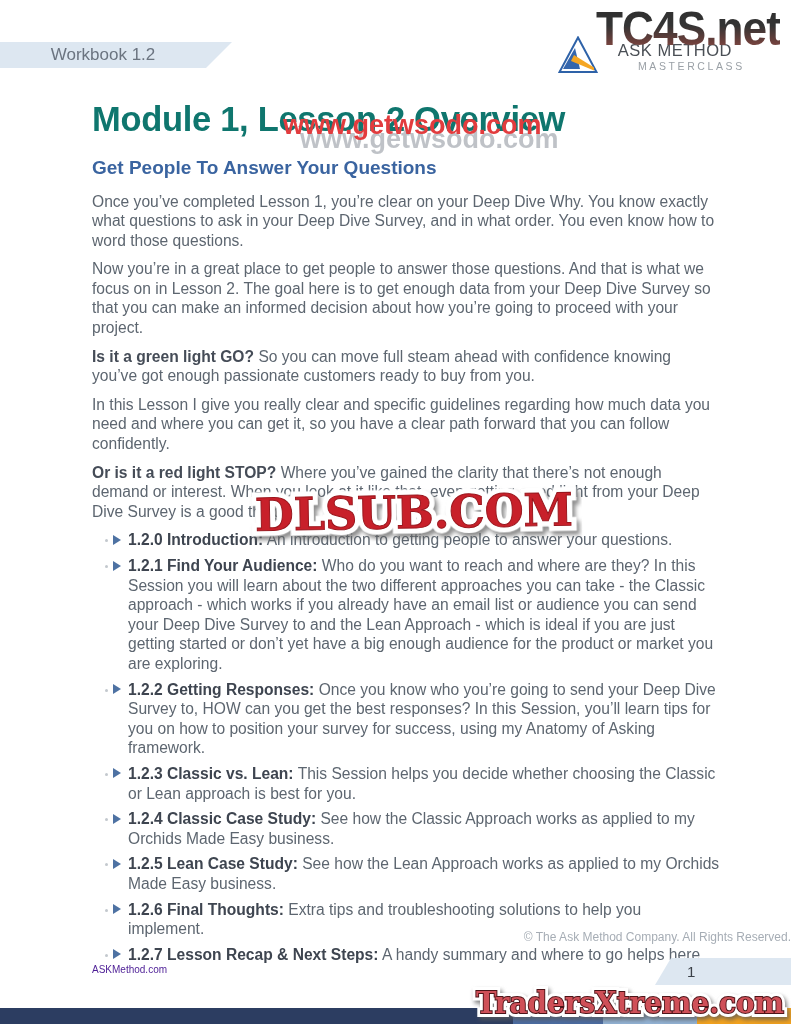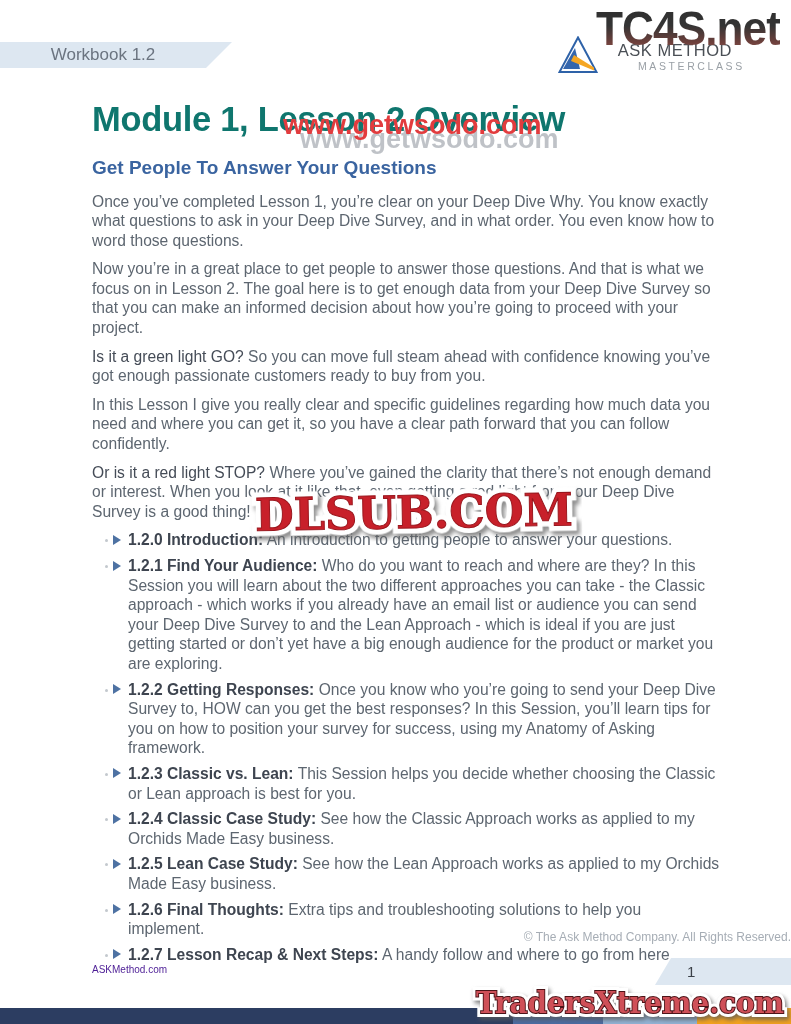--- a/index.html
+++ b/index.html
@@ -18,21 +18,21 @@
   .tc4s{position:absolute;top:1px;left:596px;font-size:48px;font-weight:bold;letter-spacing:-1px;
         transform:scaleX(.92);transform-origin:left top;white-space:nowrap;
         background:linear-gradient(180deg,#2e2e2e 0%,#343434 45%,#6d403c 75%,#9a5e55 100%);
         -webkit-background-clip:text;background-clip:text;color:transparent;z-index:6;}
 
   
   .content{position:absolute;left:92px;top:96px;width:628px;}
   .page-title{margin:4px 0 0 0;font-size:34.5px;font-weight:bold;color:#0f766e;letter-spacing:-.3px;line-height:1.15;}
   .page-subtitle{margin:17px 0 13px 0;font-size:19px;font-weight:bold;color:#3a64a0;line-height:1.15;}
   .para{margin:0 0 9px 0;font-size:15.6px;line-height:19.6px;color:#5d6670;}
-  .lead{font-weight:normal;color:#454c57;}
+  .lead{font-weight:bold;color:#454c57;}
   .lead:empty{display:none;}
   .lead::after{content:" ";}
   .list-intro{margin:13px 0 7px 0;font-size:15.6px;line-height:19.6px;color:#5d6670;}
   .sessions{list-style:none;margin:0;padding:0;}
   .session-item{position:relative;padding-left:36px;margin-bottom:6px;
         font-size:15.6px;line-height:19.6px;color:#5d6670;}
   .session-label{font-weight:bold;color:#3e4550;}
   .bullet-dot{position:absolute;left:13px;top:9px;width:3px;height:3px;border-radius:50%;background:#c3c8ce;}
   .bullet-arrow{position:absolute;left:21px;top:4.5px;width:0;height:0;
         border-left:8px solid #4e72a3;border-top:5px solid transparent;border-bottom:5px solid transparent;}
@@ -128,21 +128,21 @@
       <li class="session-item">
         <span class="bullet-dot"></span><span class="bullet-arrow"></span>
         <span class="session-label">1.2.5 Lean Case Study:</span> <span>See how the Lean Approach works as applied to my Orchids Made Easy business.</span>
       </li>
       <li class="session-item">
         <span class="bullet-dot"></span><span class="bullet-arrow"></span>
         <span class="session-label">1.2.6 Final Thoughts:</span> <span>Extra tips and troubleshooting solutions to help you implement.</span>
       </li>
       <li class="session-item">
         <span class="bullet-dot"></span><span class="bullet-arrow"></span>
-        <span class="session-label">1.2.7 Lesson Recap &amp; Next Steps:</span> <span>A handy follow and where to go from here.</span>
+        <span class="session-label">1.2.7 Lesson Recap &amp; Next Steps:</span> <span>A handy summary and where to go helps here.</span>
       </li>
     </ul>
   </div>
 
   <div class="wm-gray">www.getwsodo.com</div>
   <div class="wm-red">www.getwsodo.com</div>
 
   <div class="stamp">
     <svg width="336" height="58" viewBox="0 0 336 58">
       <text x="168" y="45" text-anchor="middle" font-family="DejaVu Serif, serif" font-weight="bold" font-size="45" textLength="318" lengthAdjust="spacingAndGlyphs" fill="#ffffff" stroke="#ffffff" stroke-width="11" paint-order="stroke" style="filter:drop-shadow(3px 4px 2px rgba(95,95,95,.7));">DLSUB.COM</text>

